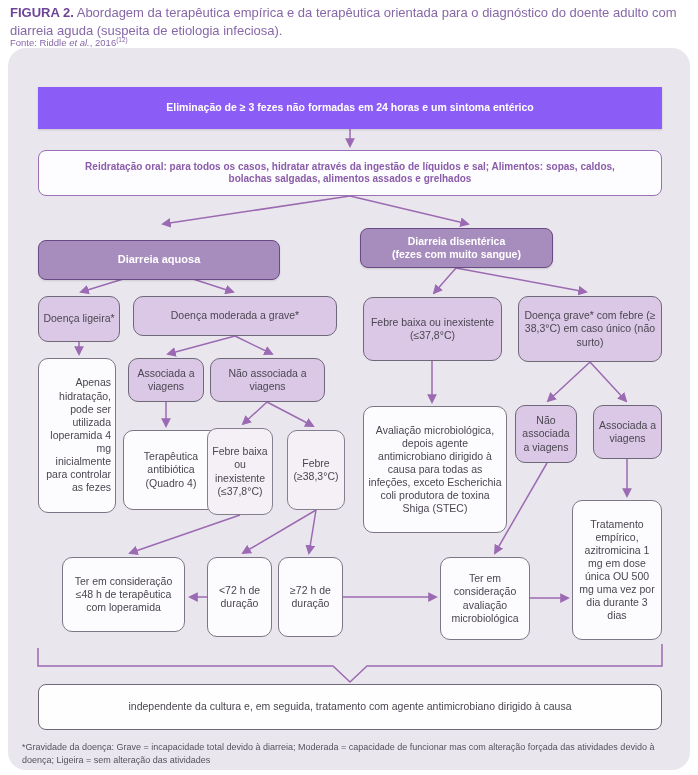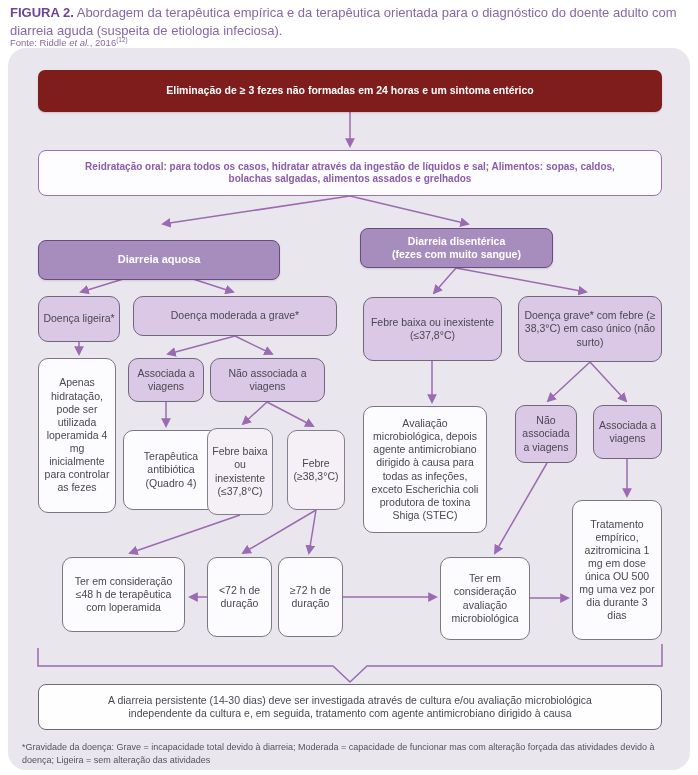--- a/index.html
+++ b/index.html
@@ -25,46 +25,46 @@
     background:#e9e7ed;border-radius:18px;
   }
   .connectors{position:absolute;left:0;top:0;width:698px;height:775px;pointer-events:none;}
   
   .node{
     position:absolute;box-sizing:border-box;
     display:flex;flex-direction:column;align-items:center;justify-content:center;
     text-align:center;border-radius:10px;color:#4b4651;line-height:1.25;
     padding:3px 4px;font-size:10.5px;
   }
-  .banner{background:#7f1d1d;color:#fff;font-weight:bold;border-radius:7px;
-    box-shadow:0 1px 2px rgba(0,0,0,.15);}
+  .banner{background:#8b5cf6;color:#fff;font-weight:bold;border-radius:0;
+    box-shadow:0 1px 2px rgba(0,0,0,.15);margin-top:17px;}
   .outline-purple{background:#fdfcfe;border:1.5px solid #9a6fb5;color:#8a5caa;
     font-weight:bold;border-radius:8px;}
   .solid{background:#a78dbd;border:1px solid #6a4a85;color:#fff;font-weight:bold;
     border-radius:8px;box-shadow:0 1px 2px rgba(0,0,0,.12);}
   .light{background:#dbc8e6;border:1px solid #6f6878;}
   .white{background:#fcfbfd;border:1px solid #7d7687;}
   .pale{background:#f4f0f6;border:1px solid #857e90;}
   .outline-gray{background:#fefefe;border:1px solid #6f6878;border-radius:8px;}
   
   #b-top     {left:38px;top:70px;width:624px;height:42px;}
   #b-rehyd   {left:38px;top:150px;width:624px;height:46px;font-size:10px;}
   #b-aquosa  {left:38px;top:228px;width:242px;height:40px;font-size:11px;margin-top:12px;}
   #b-disent  {left:360px;top:228px;width:193px;height:40px;}
   #b-ligeira {left:38px;top:296px;width:82px;height:46px;}
   #b-moderada{left:133px;top:296px;width:204px;height:40px;}
   #b-febre-r {left:363px;top:297px;width:139px;height:64px;}
   #b-grave   {left:518px;top:296px;width:144px;height:66px;}
-  #b-hidrat  {left:38px;top:358px;width:78px;height:155px;}
+  #b-hidrat  {left:38px;top:358px;width:78px;height:155px;text-align:right;}
   #b-assoc-l {left:128px;top:358px;width:76px;height:44px;}
   #b-nassoc-l{left:210px;top:358px;width:115px;height:44px;}
   #b-antibio {left:123px;top:430px;width:96px;height:80px;}
   #b-febre-m {left:207px;top:428px;width:66px;height:87px;}
   #b-febre-n {left:287px;top:430px;width:58px;height:80px;}
-  #b-avalia  {left:363px;top:406px;width:124px;height:127px;}
+  #b-avalia  {left:363px;top:406px;width:144px;height:127px;}
   #b-nassoc-r{left:515px;top:405px;width:62px;height:58px;}
   #b-assoc-r {left:593px;top:405px;width:69px;height:54px;}
   #b-trata   {left:572px;top:500px;width:90px;height:140px;}
   #b-loper   {left:62px;top:557px;width:123px;height:75px;}
   #b-m72     {left:207px;top:557px;width:65px;height:80px;}
   #b-p72     {left:278px;top:557px;width:65px;height:80px;}
   #b-consid  {left:440px;top:557px;width:90px;height:83px;}
   #b-bottom  {left:38px;top:684px;width:624px;height:46px;}
   .footnote{
     position:absolute;left:22px;top:741px;width:656px;margin:0;
@@ -176,17 +176,16 @@
 <div id="b-m72" class="node white">
   <span>&lt;72 h de duração</span>
 </div>
 <div id="b-p72" class="node white">
   <span>≥72 h de duração</span>
 </div>
 <div id="b-consid" class="node white">
   <span>Ter em consideração avaliação microbiológica</span>
 </div>
 <div id="b-bottom" class="node outline-gray">
-  <span>A diarreia persistente (14-30 dias) deve ser investigada através de cultura e/ou avaliação microbiológica</span>
   <span>independente da cultura e, em seguida, tratamento com agente antimicrobiano dirigido à causa</span>
 </div>
 
 <p class="footnote">*Gravidade da doença: Grave = incapacidade total devido à diarreia; Moderada = capacidade de funcionar mas com alteração forçada das atividades devido à doença; Ligeira = sem alteração das atividades</p>
 
 </body></html>

